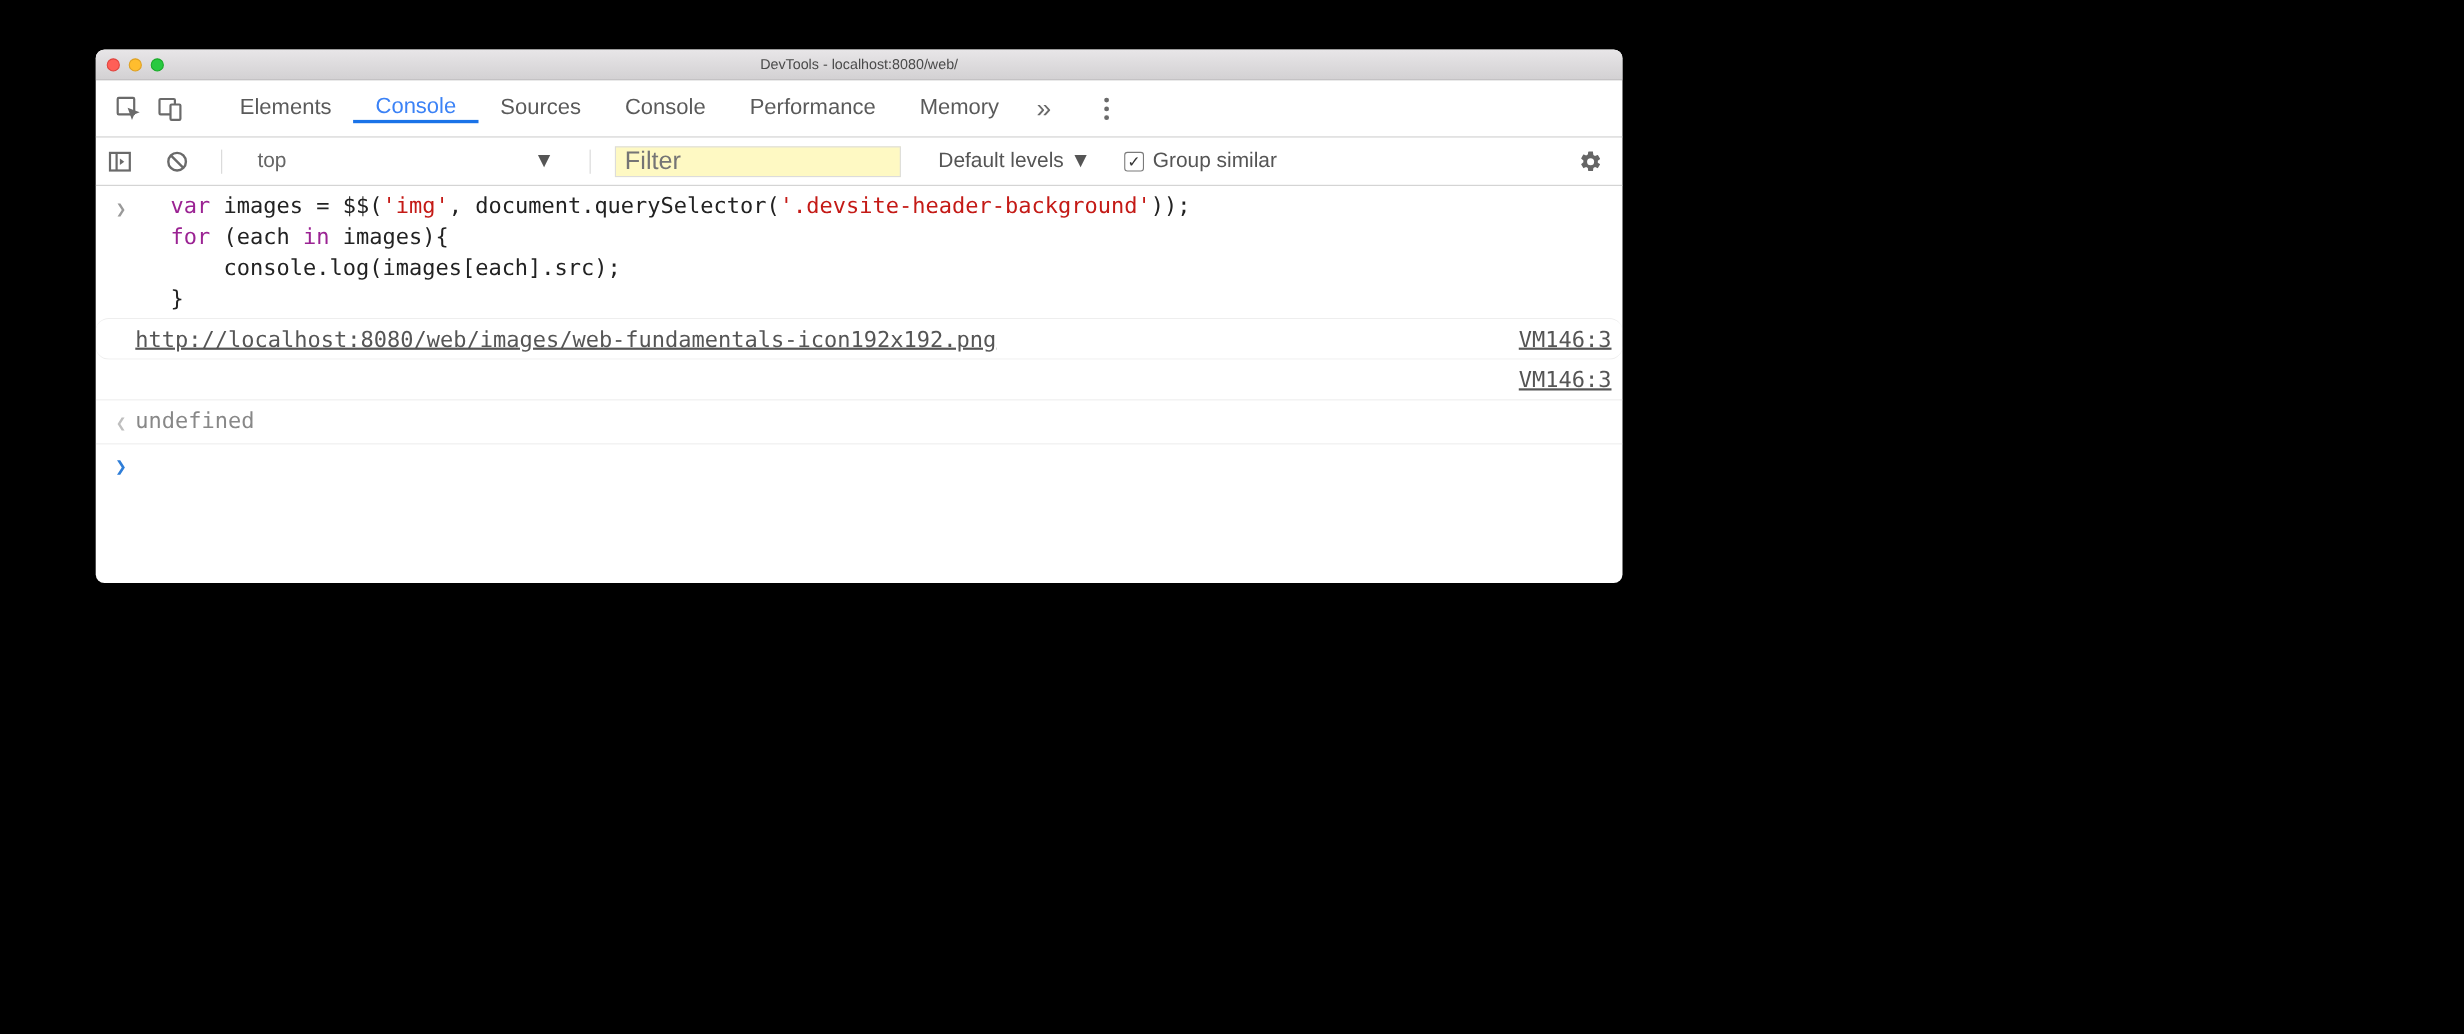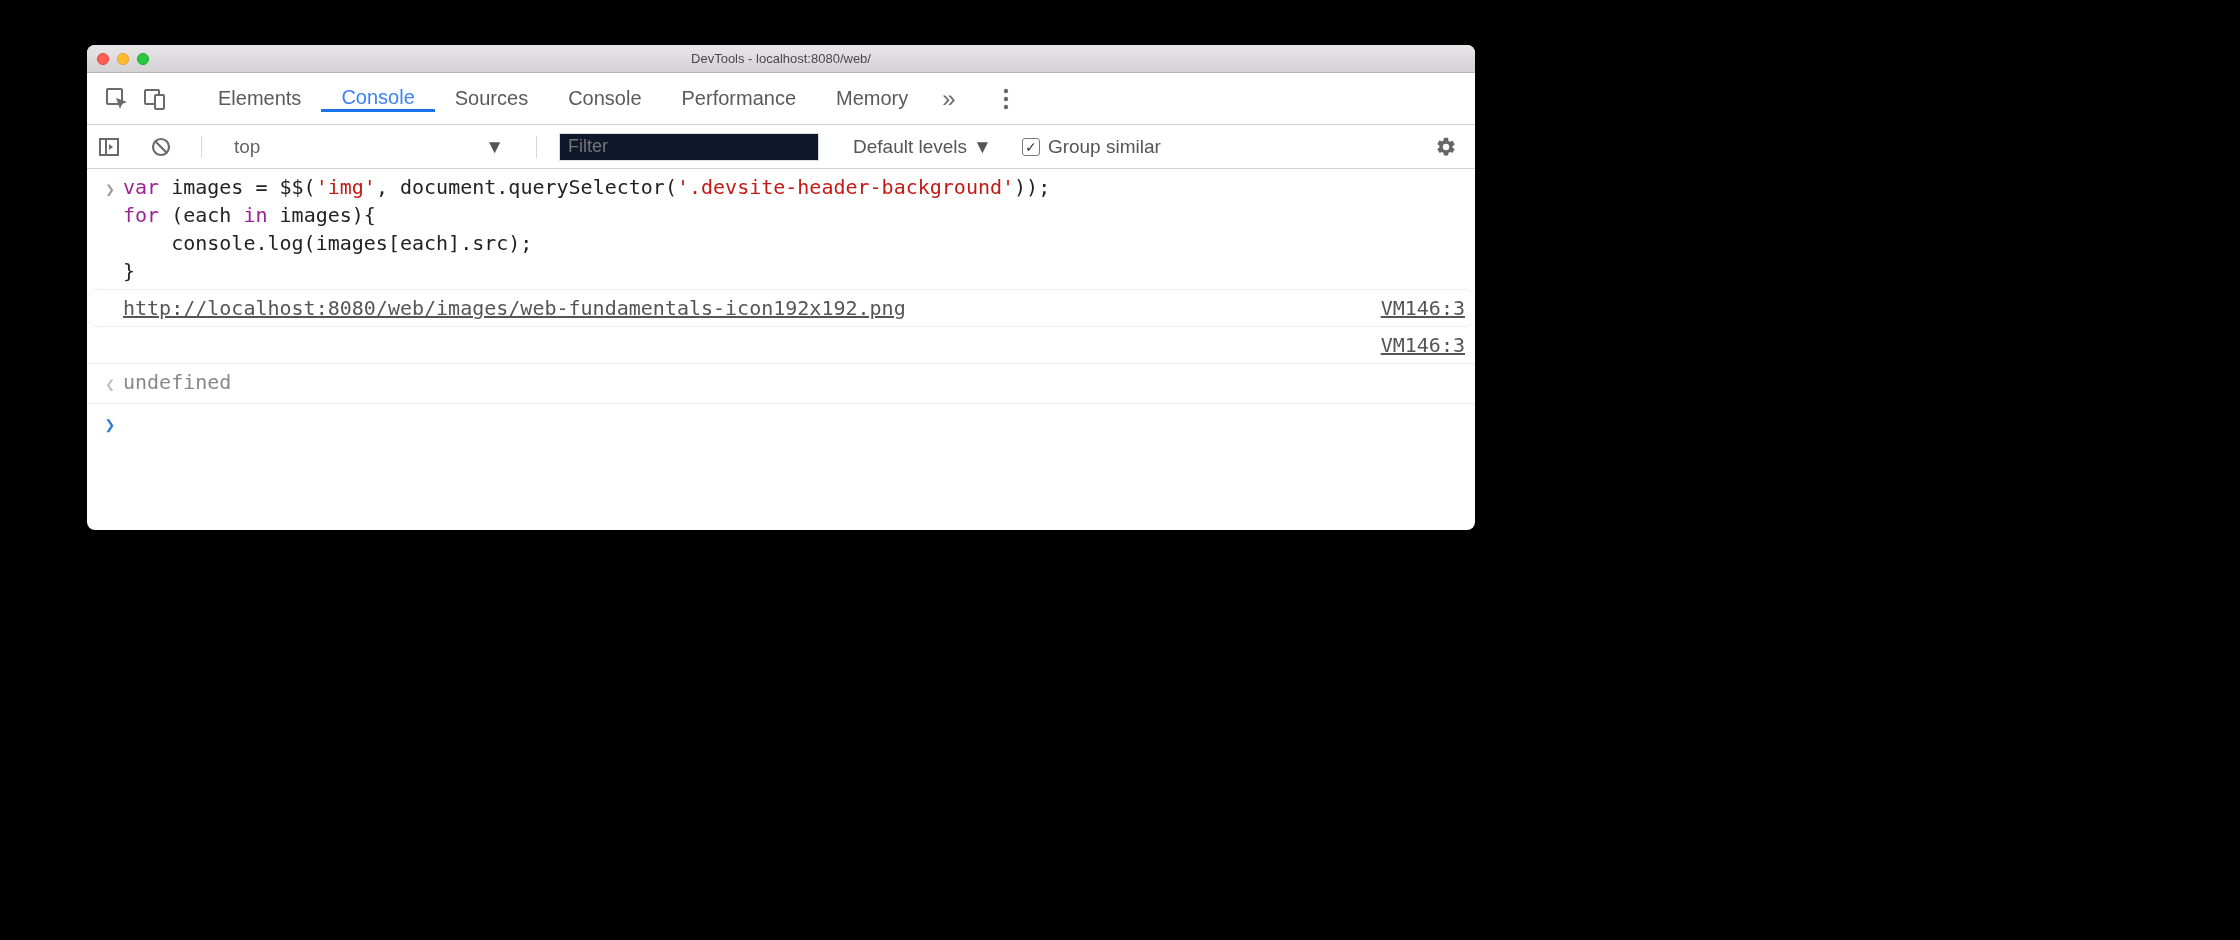--- a/index.html
+++ b/index.html
@@ -47,35 +47,35 @@
     gap: 16px;
     padding: 0 4px;
   }
   .tb-btn { display:flex; align-items:center; justify-content:center; width:36px; height:36px; color:#6a6a6a; }
   .tb-sep { width:1px; height:22px; background:#d8d8d8; margin:0 6px; }
   .context-select {
     display:flex; align-items:center; justify-content:space-between;
     width:290px; height:30px; padding:0 10px; font-size:19px; color:#666;
   }
   .filter-input {
-    width:260px; height:28px; border:1px solid #dcdcdc; background:#0f172a;
-    font-size:18px; color:#888; padding:0 8px;
+    width:260px; height:28px; border:1px solid #dcdcdc; background:#fef9c3;
+    font-size:23px; color:#888; padding:0 8px;
   }
   .levels { margin-left:18px; font-size:19px; color:#555; display:flex; align-items:center; gap:6px; }
   .grp { margin-left:14px; font-size:19px; color:#555; display:flex; align-items:center; gap:8px; }
   .chk { width:18px; height:18px; border:1px solid #7a7a7a; border-radius:3px; display:flex; align-items:center; justify-content:center; font-size:14px; color:#333; background:#fff; }
   .gear { margin-left:auto; padding:0 14px; color:#666; }
   .console { flex:1; font-family: Menlo, Consolas, monospace; font-size:20px; line-height:28px; overflow:hidden; }
   .row { display:flex; padding:4px 10px 4px 10px; border-bottom:1px solid #eee; }
   .row.noborder { border-bottom:none; }
   .gut { width:26px; flex:none; display:flex; align-items:flex-start; justify-content:center; padding-top:3px; }
   .arrow-in { color:#9a9a9a; font-size:16px; }
   .arrow-out { color:#bfbfbf; font-size:16px; }
   .prompt-blue { color:#2f7ed8; font-size:18px; font-weight:bold; }
-  .code { flex:1; white-space:pre; color:#222; }
+  .code { flex:1; white-space:pre; color:#222;margin-left:32px; }
   .kw { color:#9b2393; }
   .str { color:#c41a16; }
   .punct { color:#222; }
   .msg { flex:1; color:#555; }
   .msg a { color:#555; text-decoration:underline; }
   .src { color:#555; text-decoration:underline; margin-left:auto; padding-left:24px; }
   .undef { color:#888; }
   svg { display:block; }
 </style>
 </head>

